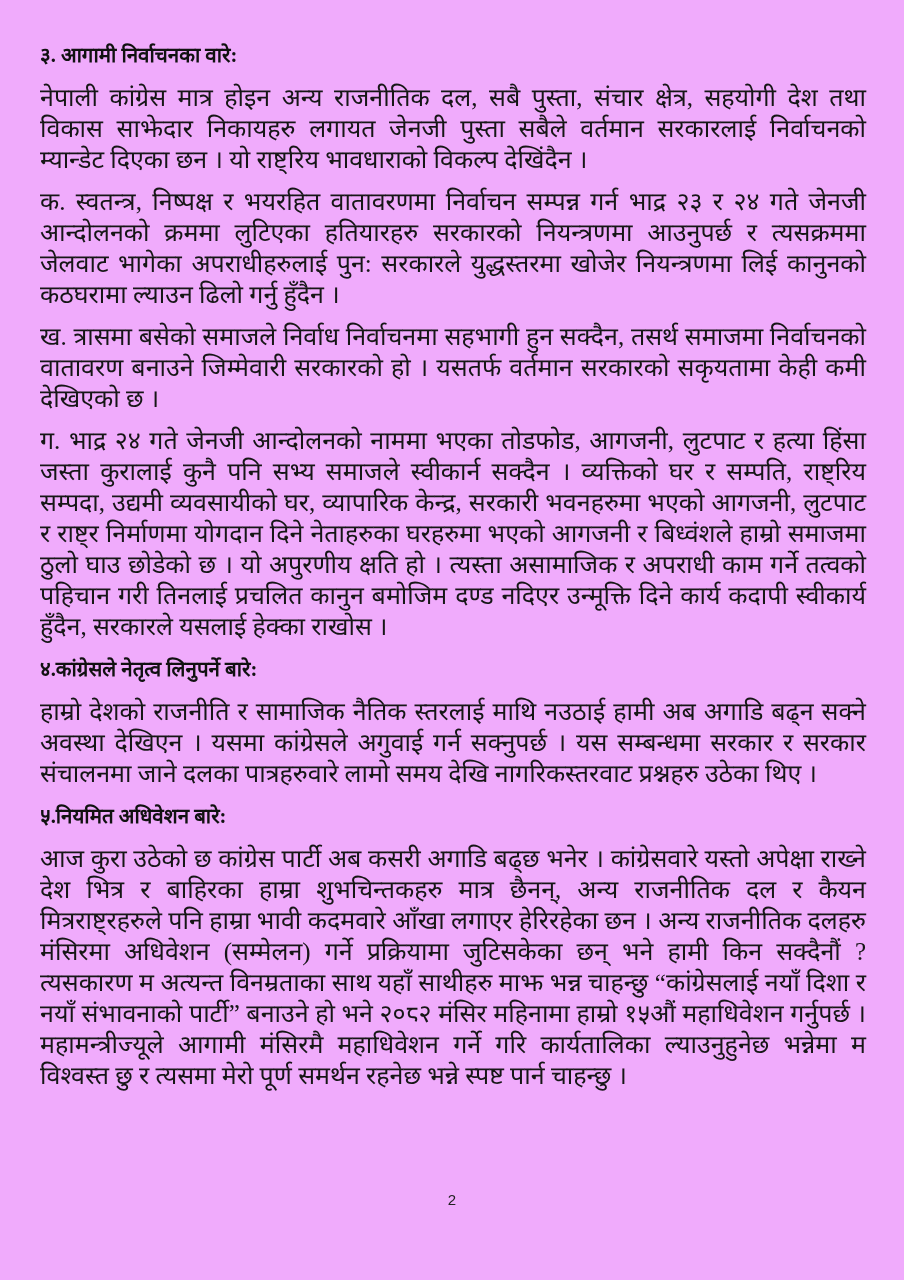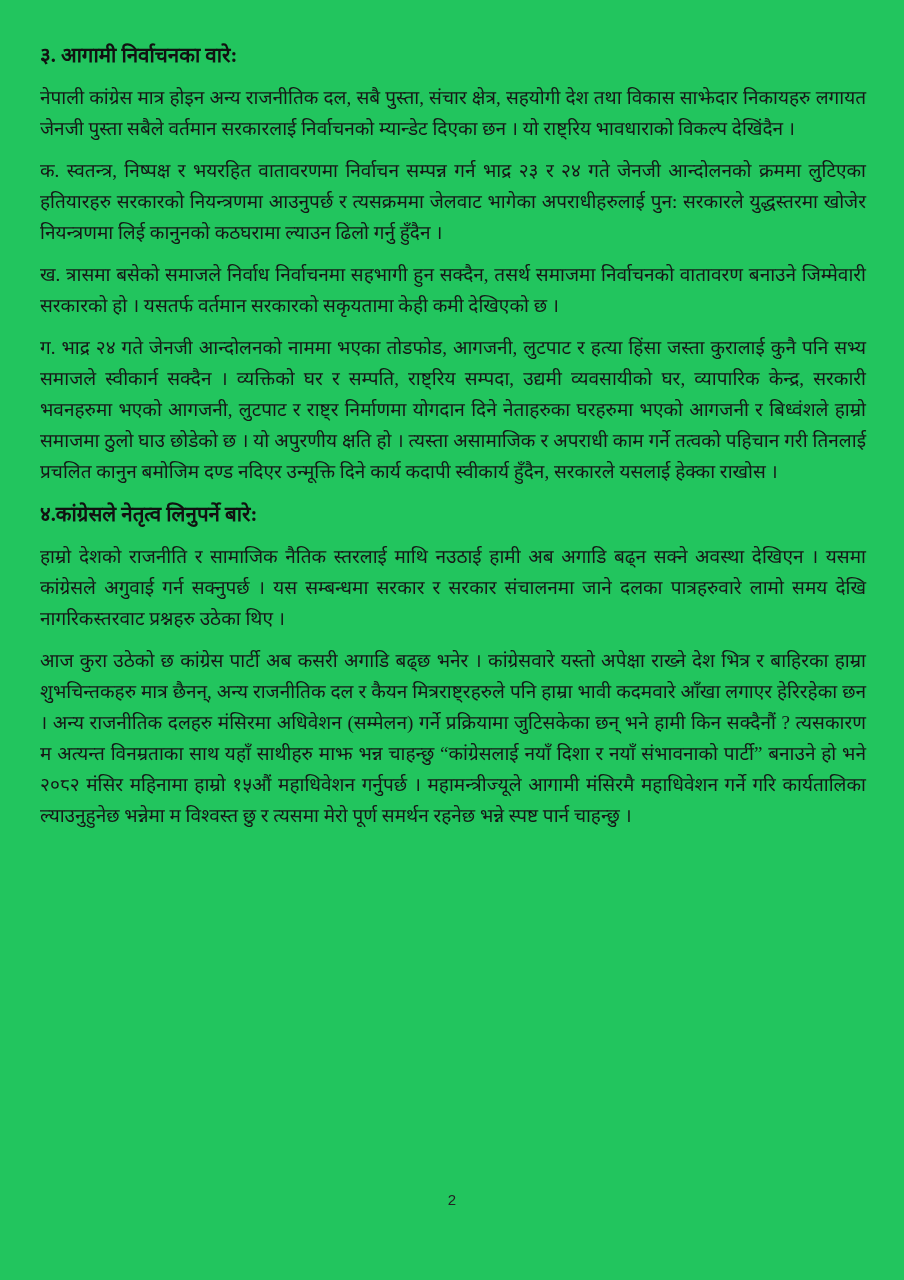--- a/index.html
+++ b/index.html
@@ -4,21 +4,21 @@
 <style>
   html, body {
     margin: 0;
     padding: 0;
     background: #ffffff;
   }
   .page {
     position: relative;
     width: 904px;
     height: 1280px;
-    background: #22c55e;
+    background: #f0abfc;
     color: #151515;
     font-family: "Liberation Serif", "DejaVu Serif", serif;
     overflow: hidden;
   }
   .content {
     position: absolute;
     left: 40px;
     top: 42px;
     width: 826px;
   }
@@ -26,21 +26,21 @@
     font-size: 20.5px;
     font-weight: 700;
     line-height: 27px;
     margin: 14px 0 13px 0;
     color: #111111;
   }
   .doc-heading.first {
     margin-top: 0;
   }
   .doc-para {
-    font-size: 19px;
+    font-size: 25px;
     line-height: 31px;
     text-align: justify;
     margin: 0 0 11px 0;
     color: #161616;
   }
   .page-number {
     position: absolute;
     left: 0;
     right: 0;
     bottom: 72px;
@@ -63,19 +63,20 @@
       <p class="doc-para">ख. त्रासमा बसेको समाजले निर्वाध निर्वाचनमा सहभागी हुन सक्दैन, तसर्थ समाजमा निर्वाचनको वातावरण बनाउने जिम्मेवारी सरकारको हो । यसतर्फ वर्तमान सरकारको सकृयतामा केही कमी देखिएको छ ।</p>
       <p class="doc-para">ग. भाद्र २४ गते जेनजी आन्दोलनको नाममा भएका तोडफोड, आगजनी, लुटपाट र हत्या हिंसा जस्ता कुरालाई कुनै पनि सभ्य समाजले स्वीकार्न सक्दैन । व्यक्तिको घर र सम्पति, राष्ट्रिय सम्पदा, उद्यमी व्यवसायीको घर, व्यापारिक केन्द्र, सरकारी भवनहरुमा भएको आगजनी, लुटपाट र राष्ट्र निर्माणमा योगदान दिने नेताहरुका घरहरुमा भएको आगजनी र बिध्वंशले हाम्रो समाजमा ठुलो घाउ छोडेको छ । यो अपुरणीय क्षति हो ।  त्यस्ता असामाजिक र अपराधी काम गर्ने तत्वको पहिचान गरी तिनलाई प्रचलित कानुन बमोजिम दण्ड नदिएर उन्मूक्ति दिने कार्य कदापी स्वीकार्य हुँदैन, सरकारले यसलाई हेक्का राखोस ।</p>
     </section>
 
     <section>
       <h2 class="doc-heading">४.कांग्रेसले नेतृत्व लिनुपर्ने बारे:</h2>
       <p class="doc-para">हाम्रो देशको राजनीति र सामाजिक नैतिक स्तरलाई माथि नउठाई हामी अब अगाडि बढ्न सक्ने अवस्था देखिएन । यसमा कांग्रेसले अगुवाई गर्न सक्नुपर्छ । यस सम्बन्धमा सरकार र सरकार संचालनमा जाने दलका पात्रहरुवारे लामो समय देखि नागरिकस्तरवाट प्रश्नहरु उठेका थिए ।</p>
     </section>
 
     <section>
+      <h2 class="doc-heading">५.नियमित अधिवेशन बारे:</h2>
       <p class="doc-para">आज कुरा उठेको छ कांग्रेस पार्टी अब कसरी अगाडि बढ्छ भनेर । कांग्रेसवारे यस्तो अपेक्षा राख्ने देश भित्र र बाहिरका हाम्रा शुभचिन्तकहरु मात्र छैनन्, अन्य राजनीतिक दल र कैयन मित्रराष्ट्रहरुले पनि हाम्रा भावी कदमवारे आँखा लगाएर हेरिरहेका छन । अन्य राजनीतिक दलहरु मंसिरमा अधिवेशन (सम्मेलन) गर्ने प्रक्रियामा जुटिसकेका छन् भने हामी किन सक्दैनौं ? त्यसकारण म अत्यन्त विनम्रताका साथ यहाँ साथीहरु माझ भन्न चाहन्छु “कांग्रेसलाई नयाँ दिशा र नयाँ संभावनाको पार्टी” बनाउने हो भने २०८२ मंसिर महिनामा हाम्रो १५औं महाधिवेशन गर्नुपर्छ । महामन्त्रीज्यूले आगामी मंसिरमै महाधिवेशन गर्ने गरि कार्यतालिका ल्याउनुहुनेछ भन्नेमा म विश्वस्त छु र त्यसमा मेरो पूर्ण समर्थन रहनेछ भन्ने स्पष्ट पार्न चाहन्छु ।</p>
     </section>
 
   </div>
 
   <div class="page-number">2</div>
 </div>
 
 </body></html>

